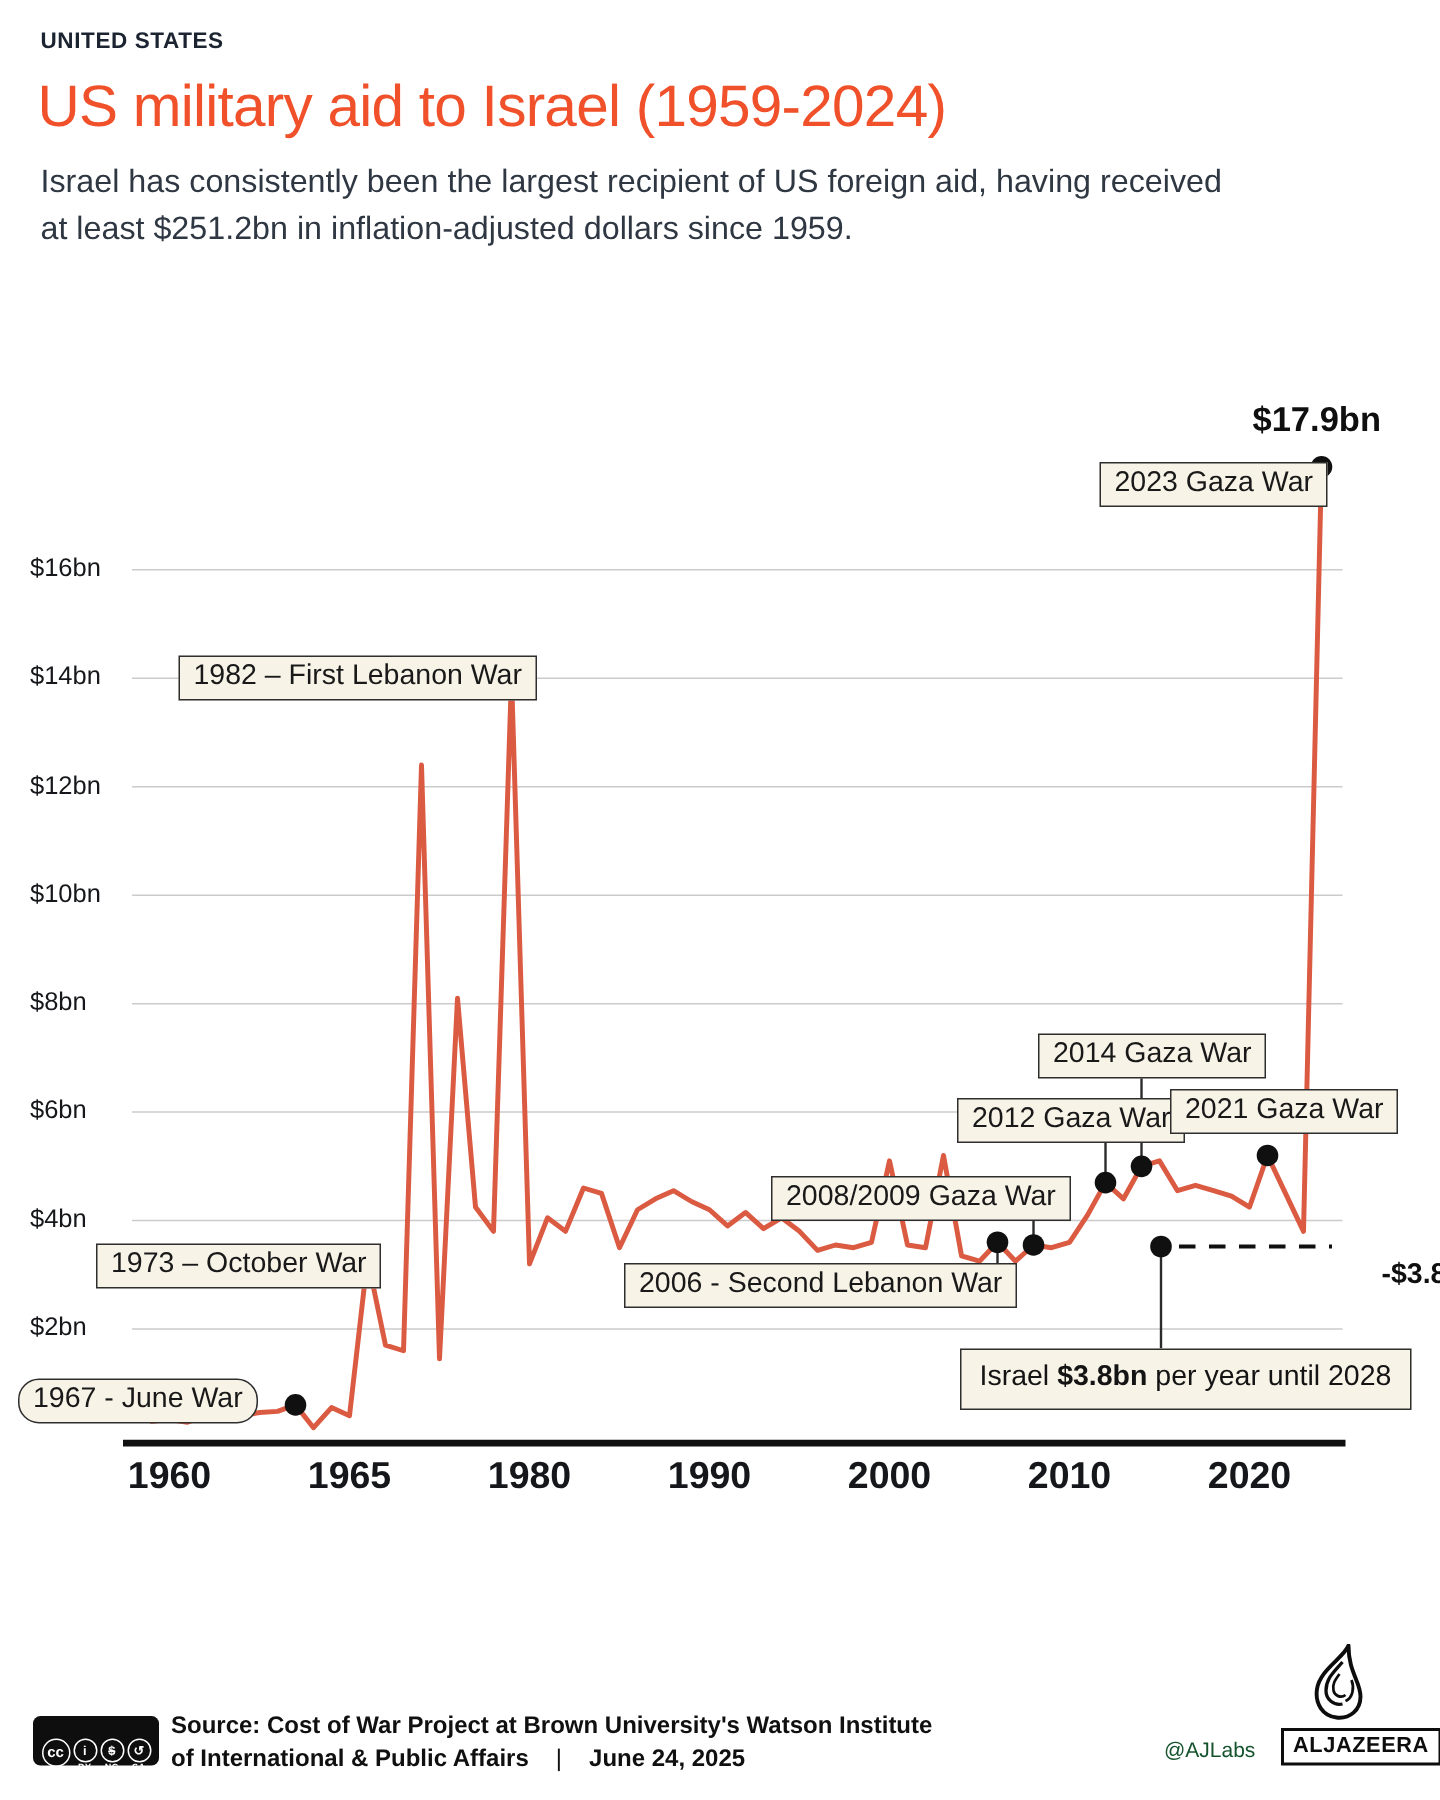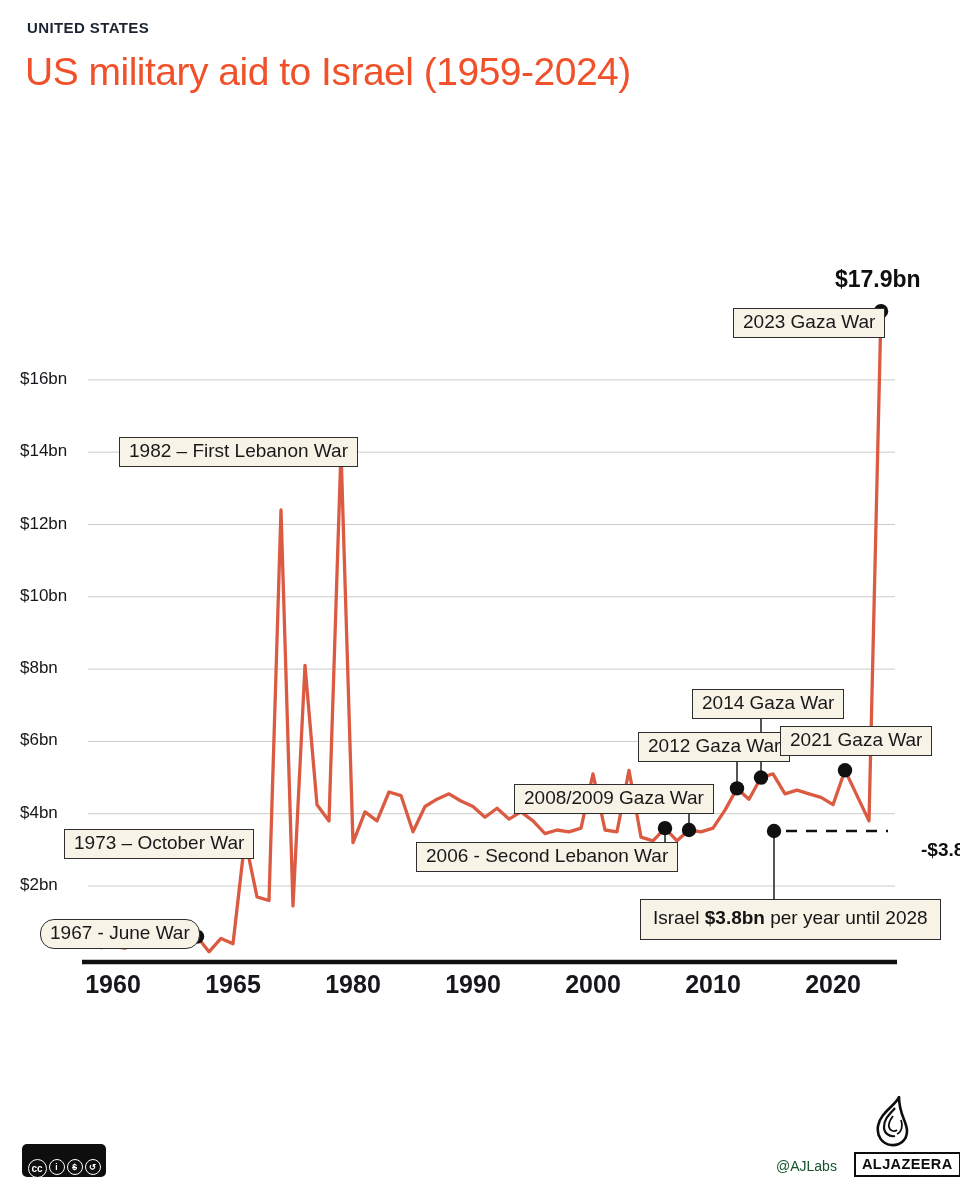--- a/index.html
+++ b/index.html
@@ -53,20 +53,24 @@
               color:#0d0d0d; }
   .aj-logo { position:absolute; left:868px; top:1096px; }
 </style>
 </head>
 <body>
 
 <div id="canvas">
 
   <div class="kicker">UNITED STATES</div>
   <h1 class="title">US military aid to Israel (1959-2024)</h1>
+  <div class="subtitle">
+    <div>Israel has consistently been the largest recipient of US foreign aid, having received</div>
+    <div>at least $251.2bn in inflation-adjusted dollars since 1959.</div>
+  </div>
 
   <svg id="plot" viewBox="0 0 960 1200" xmlns="http://www.w3.org/2000/svg">
       <line x1="88" x2="895" y1="379.90000000000003" y2="379.90000000000003" stroke="#cbcbcb" stroke-width="1"></line>
       <line x1="88" x2="895" y1="452.20000000000005" y2="452.20000000000005" stroke="#cbcbcb" stroke-width="1"></line>
       <line x1="88" x2="895" y1="524.5" y2="524.5" stroke="#cbcbcb" stroke-width="1"></line>
       <line x1="88" x2="895" y1="596.8" y2="596.8" stroke="#cbcbcb" stroke-width="1"></line>
       <line x1="88" x2="895" y1="669.1" y2="669.1" stroke="#cbcbcb" stroke-width="1"></line>
       <line x1="88" x2="895" y1="741.4" y2="741.4" stroke="#cbcbcb" stroke-width="1"></line>
       <line x1="88" x2="895" y1="813.7" y2="813.7" stroke="#cbcbcb" stroke-width="1"></line>
       <line x1="88" x2="895" y1="886" y2="886" stroke="#cbcbcb" stroke-width="1"></line>
@@ -103,21 +107,21 @@
   <div id="xlabels">
       <div class="xlabel" style="left: 113px;">1960</div>
       <div class="xlabel" style="left: 233px;">1965</div>
       <div class="xlabel" style="left: 353px;">1980</div>
       <div class="xlabel" style="left: 473px;">1990</div>
       <div class="xlabel" style="left: 593px;">2000</div>
       <div class="xlabel" style="left: 713px;">2010</div>
       <div class="xlabel" style="left: 833px;">2020</div>
     </div>
   <div id="annotations">
-      <div class="tag" style="left: 40px; top: 919px; border-radius: 14px;">1967 - June War</div>
+      <div class="tag" style="left: 12px; top: 919px; border-radius: 14px;">1967 - June War</div>
       <div class="tag" style="left: 64px; top: 829px;">1973 – October War</div>
       <div class="tag" style="left: 119px; top: 437px;">1982 – First Lebanon War</div>
       <div class="tag" style="left: 416px; top: 842px;">2006 - Second Lebanon War</div>
       <div class="tag" style="left: 514px; top: 784px;">2008/2009 Gaza War</div>
       <div class="tag" style="left: 638px; top: 732px;">2012 Gaza War</div>
       <div class="tag" style="left: 692px; top: 689px;">2014 Gaza War</div>
       <div class="tag" style="left: 780px; top: 726px;">2021 Gaza War</div>
       <div class="tag" style="left: 733px; top: 308px;">2023 Gaza War</div>
     </div>
 
@@ -139,20 +143,24 @@
     <div class="cc-item">
       <div class="cc-circle nc-strike">$</div>
       <div class="cc-sub">NC</div>
     </div>
     <div class="cc-item">
       <div class="cc-circle">↺</div>
       <div class="cc-sub">SA</div>
     </div>
   </div>
 
+  <div class="source">
+    <div>Source: Cost of War Project at Brown University's Watson Institute</div>
+    <div><span>of International &amp; Public Affairs</span><span class="sep">|</span><span>June 24, 2025</span></div>
+  </div>
 
   <div class="ajlabs">@AJLabs</div>
 
   <svg class="aj-logo" width="50" height="54" viewBox="0 0 50 54" xmlns="http://www.w3.org/2000/svg">
     <path d="M31 1 C28 9 12 17 10 30 c-1.5 10 4 18 13 19 9 1 16-5 16-14 0-10-8-16-8-34 Z" fill="none" stroke="#0d0d0d" stroke-width="2.6" stroke-linejoin="round"></path>
     <path d="M27 12 c-6 7 -11 11 -11 19 a9 9 0 0 0 11 9" fill="none" stroke="#0d0d0d" stroke-width="2.2"></path>
     <path d="M25 20 c-3 4 -5 7 -4 11 a5 5 0 0 0 8 3" fill="none" stroke="#0d0d0d" stroke-width="1.8"></path>
     <path d="M33 24 c2 5 1 12 -4 14" fill="none" stroke="#0d0d0d" stroke-width="1.8"></path>
   </svg>
 

